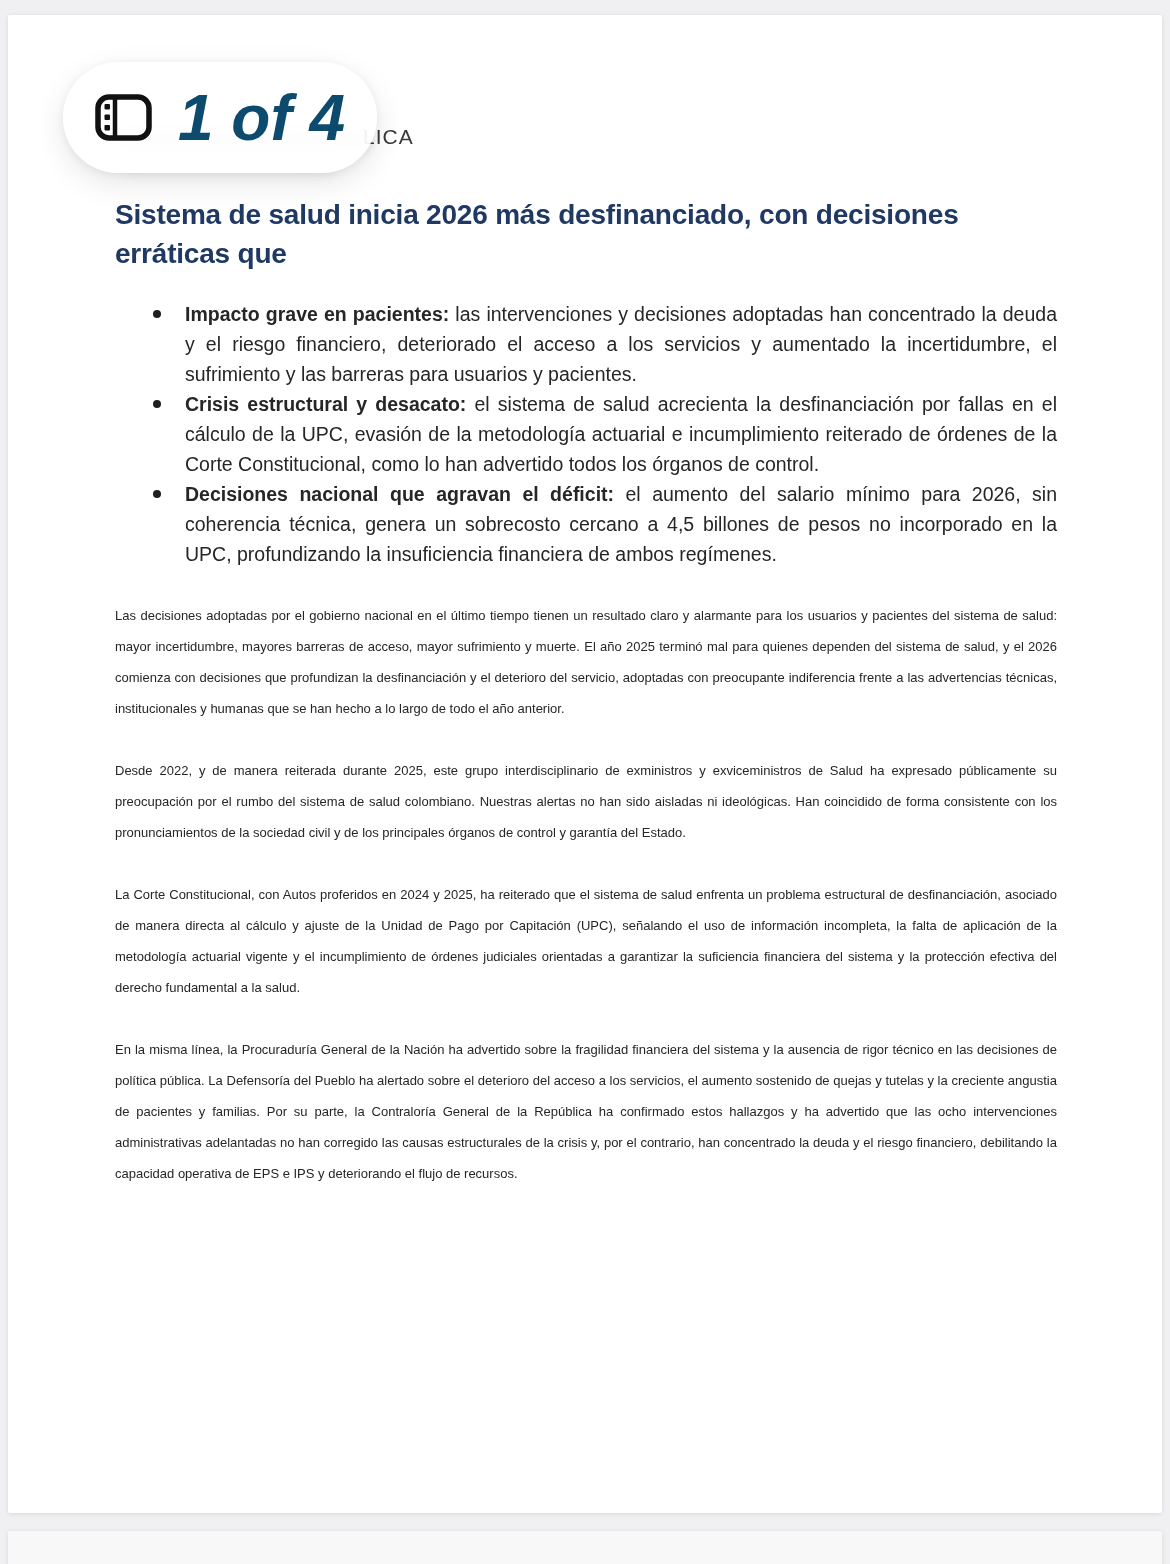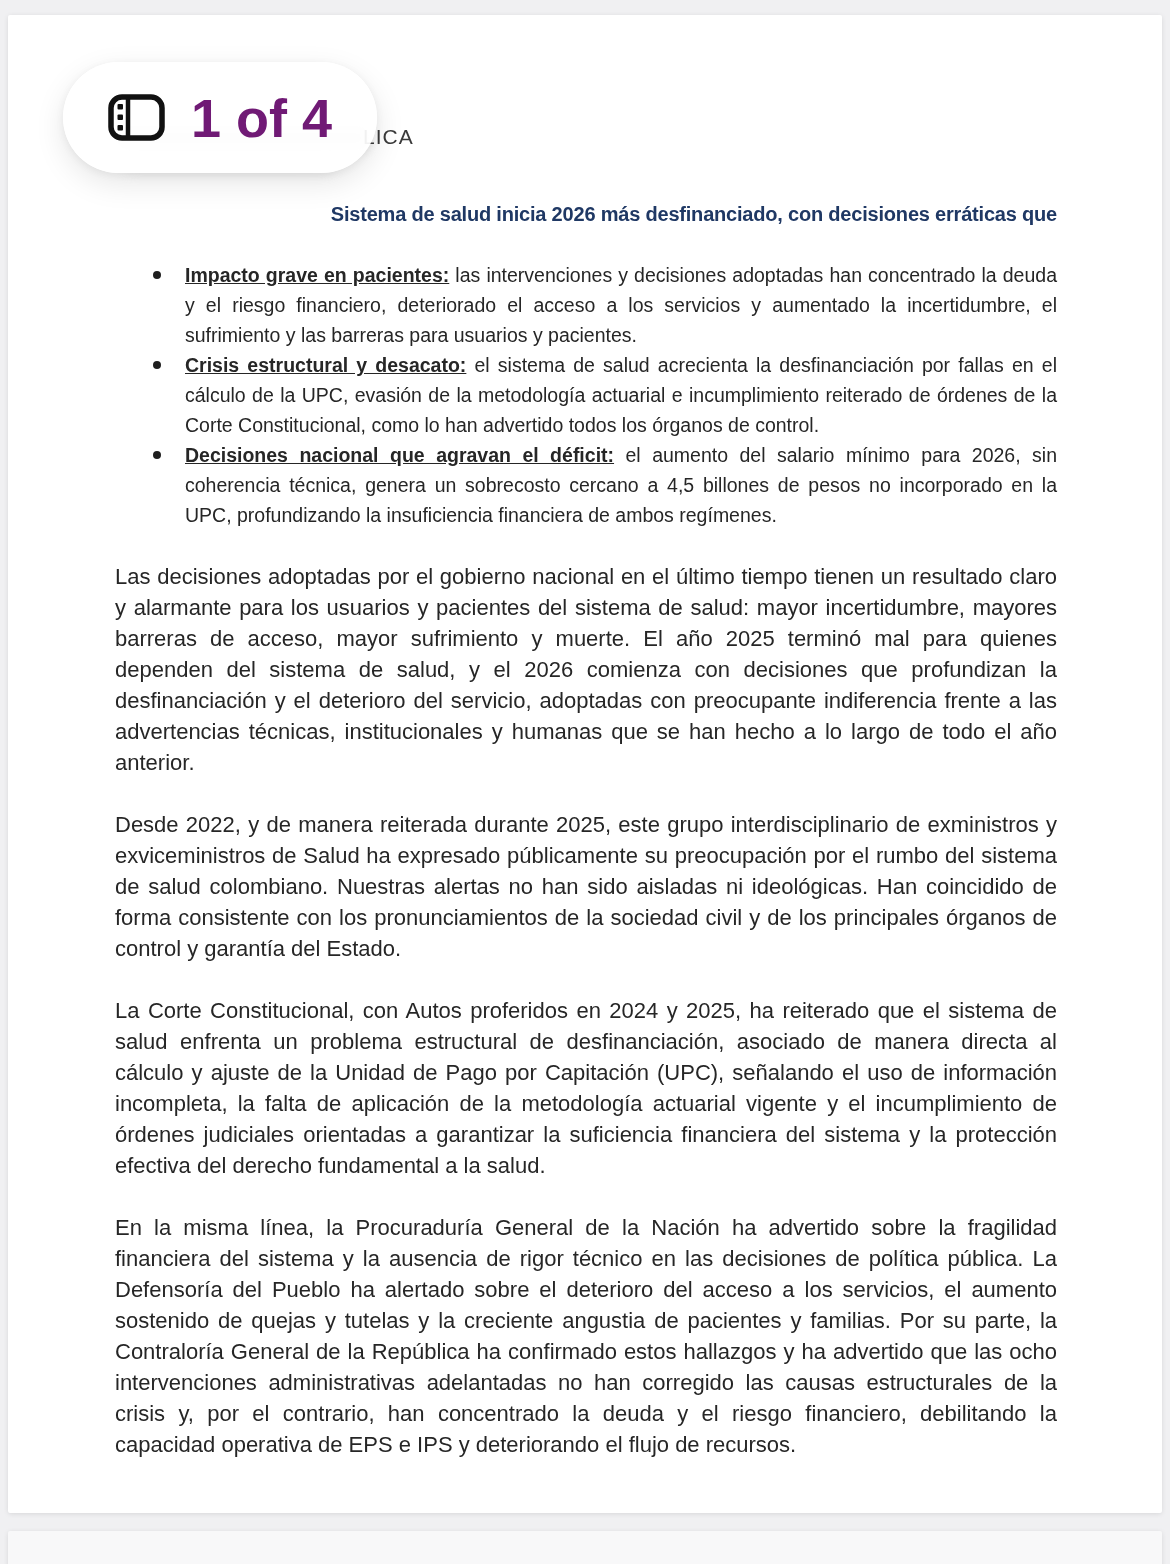--- a/index.html
+++ b/index.html
@@ -49,25 +49,24 @@
 
   .content {
     position: absolute;
     left: 107px;
     top: 0;
     width: 942px;
   }
   .doc-title {
     margin: 180px 0 0 0;
     color: #1f3864;
-    font-size: 20px;
+    font-size: 28px;
     line-height: 39px;
     font-weight: 700;
     letter-spacing: -0.2px;
-    text-align: right;
   }
   .bullets {
     margin-top: 26px;
   }
   .bullet-item {
     display: flex;
     align-items: flex-start;
   }
   .bullet-dot {
     flex: none;
@@ -77,24 +76,24 @@
     background: #1f1f1f;
     margin: 11px 24px 0 38px;
   }
   .bullet-text {
     flex: 1;
     font-size: 19.5px;
     line-height: 30px;
     color: #262626;
     text-align: justify;
   }
-  .bullet-text .lead { font-weight: 700; text-decoration: underline; }
+  .bullet-text .lead { font-weight: 700; }
   .paragraph {
     margin: 31px 0 0 0;
-    font-size: 22px;
+    font-size: 13px;
     line-height: 31px;
     color: #262626;
     text-align: justify;
   }
 
   
   .page-pill {
     position: absolute;
     left: 63px;
     top: 62px;
@@ -104,25 +103,26 @@
     background: rgba(255,255,255,0.93);
     box-shadow: 0 10px 30px rgba(0,0,0,0.10), 0 2px 8px rgba(0,0,0,0.06);
     display: flex;
     align-items: center;
     justify-content: center;
     gap: 26px;
     cursor: pointer;
   }
   .pill-icon { flex: none; display: block; }
   .pill-label {
-    font-size: 54px;
+    font-size: 64px;
     font-weight: 600;
-    color: #701a75;
+    color: #0c4a6e;
     letter-spacing: 0px;
     white-space: nowrap;
+    font-style: italic;
   }
 </style>
 </head>
 <body>
 
 <div class="viewport">
 
   <div class="page page-1">
     <div class="smudge smudge-1"></div>
     <div class="smudge smudge-2"></div>

